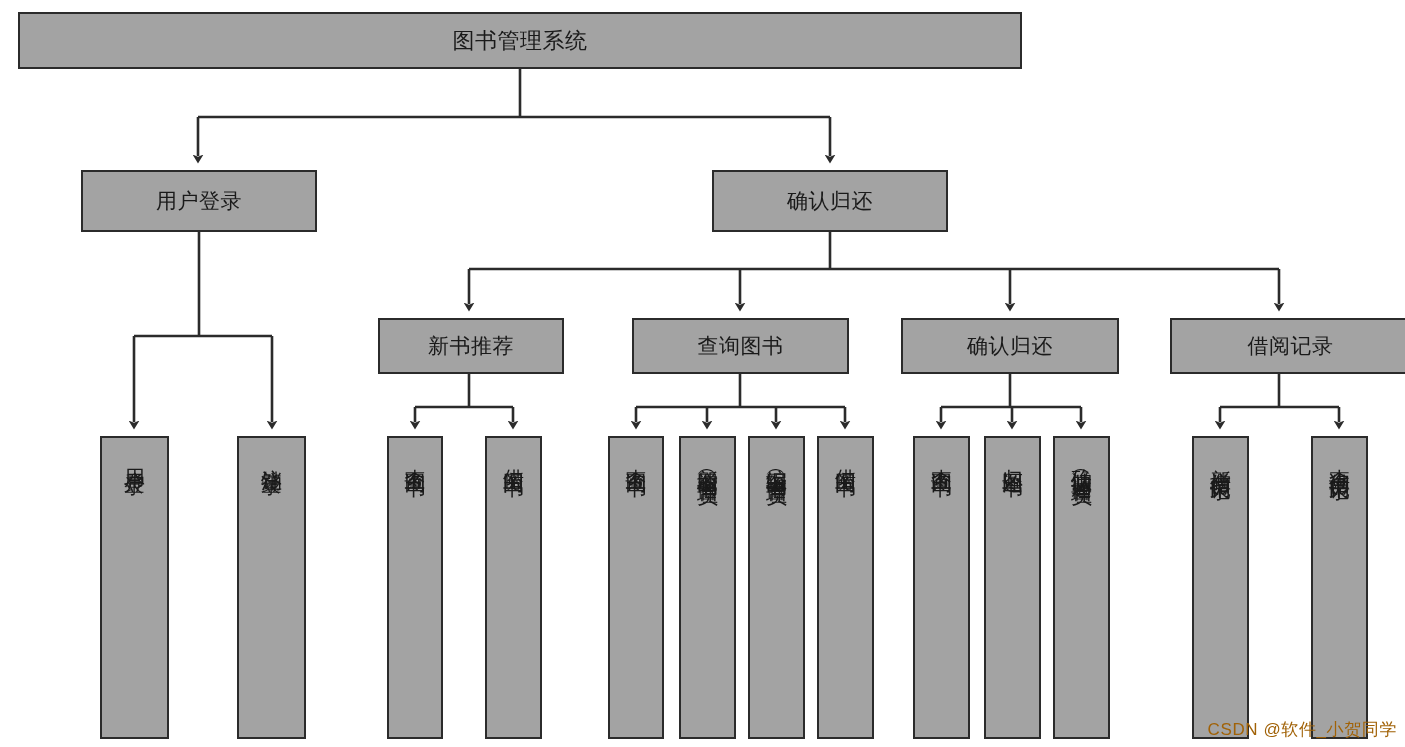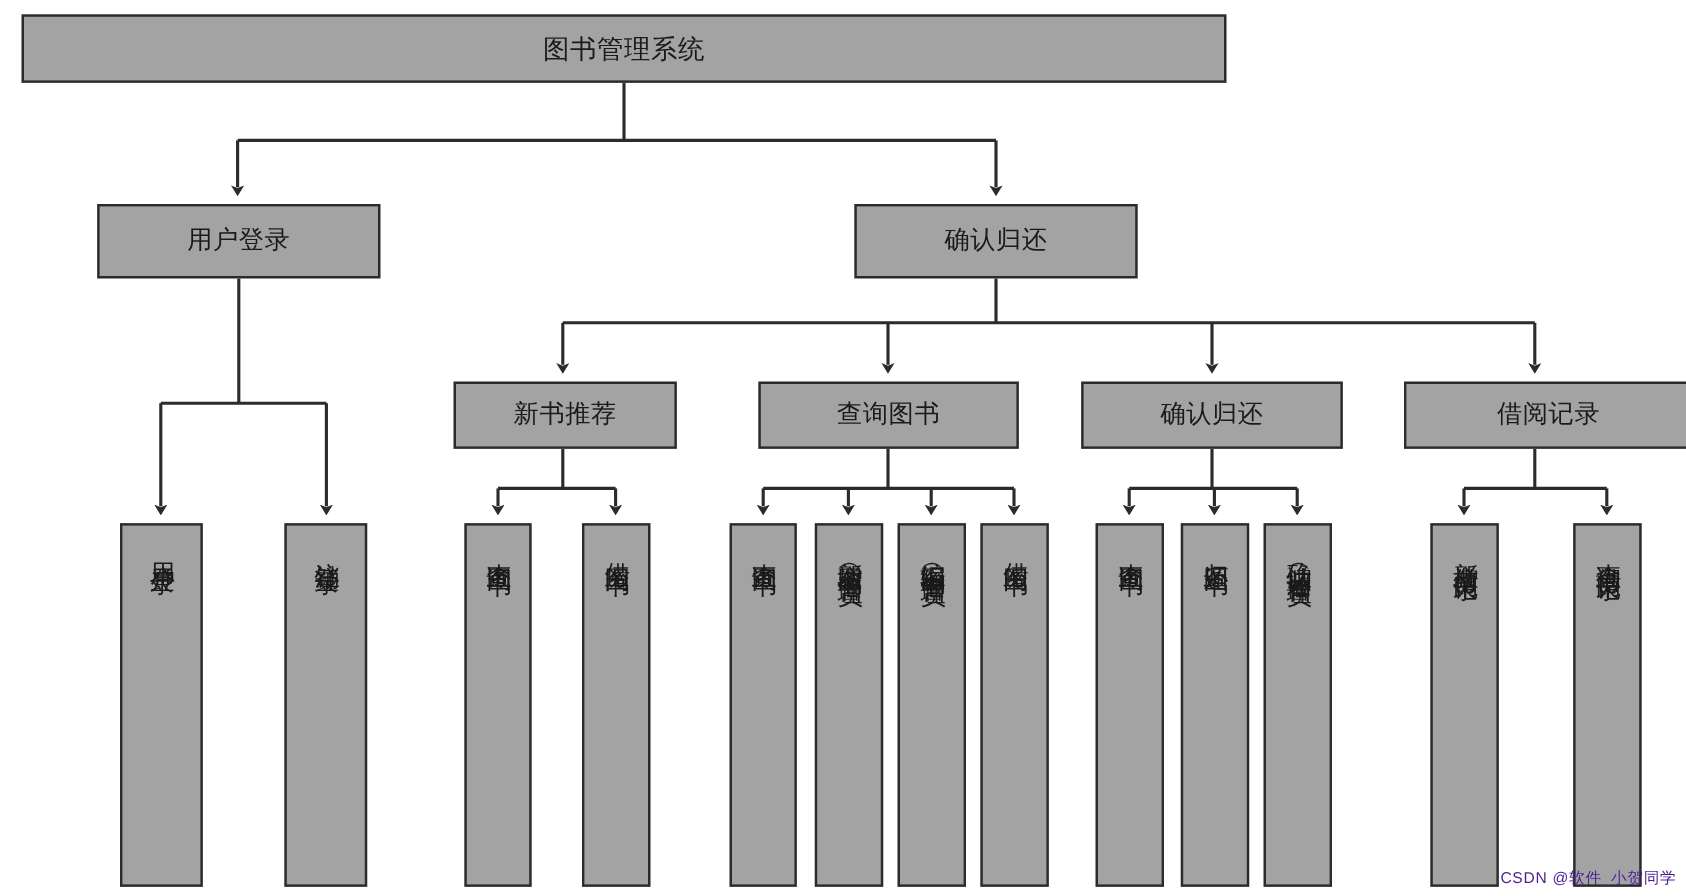--- a/index.html
+++ b/index.html
@@ -60,22 +60,22 @@
     font-size: 21px;
     line-height: 1.05;
     letter-spacing: 2.5px;
     white-space: normal;
     max-height: 280px;
   }
   .watermark {
     position: absolute;
     right: 8px;
     bottom: 6px;
-    font-size: 13px;
-    color: #4c1d95;
+    font-size: 17px;
+    color: #a16207;
     letter-spacing: 0.6px;
     white-space: nowrap;
     font-family: "Liberation Sans", "DejaVu Sans", sans-serif;
   }
 </style>
 </head>
 <body>
 
 <div id="diagram-root">
 

